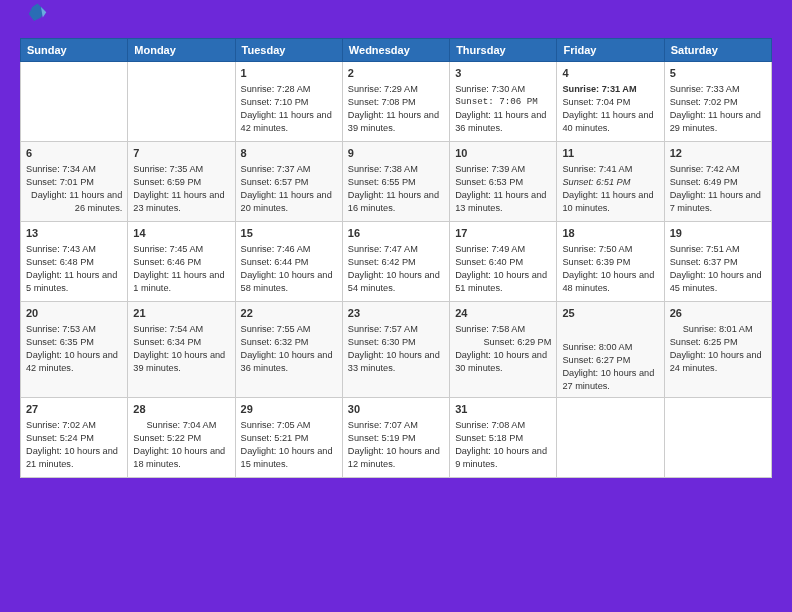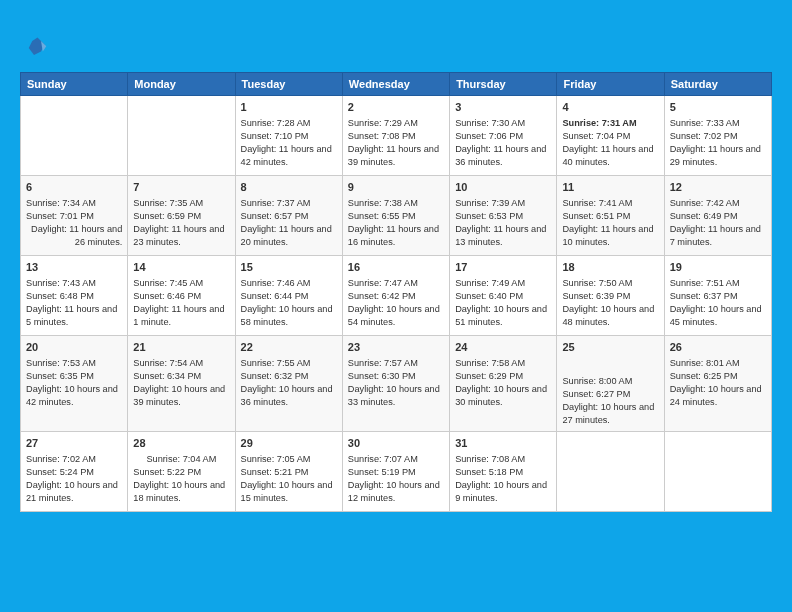--- a/index.html
+++ b/index.html
@@ -6,22 +6,22 @@
     body {
       font-family: Arial, sans-serif;
       background: #fff;
       width: 792px;
       height: 612px;
       overflow: hidden;
     }
     .page {
       width: 792px;
       height: 612px;
-      padding: 34px 20px 10px 20px;
-      background: #0ea5e9;
+      padding: 0 20px 10px 20px;
+      background: #6d28d9;
     }
     .header {
       display: flex;
       justify-content: space-between;
       align-items: flex-start;
       margin-bottom: 10px;
     }
     .logo {
       display: flex;
       align-items: center;
@@ -137,21 +137,21 @@
           </td>
           <td>
             <span class="day-num">2</span>
             <span style="display: block;">Sunrise: 7:29 AM</span>
             <span style="display: block;">Sunset: 7:08 PM</span>
             <span style="display: block;">Daylight: 11 hours and 39 minutes.</span>
           </td>
           <td>
             <span class="day-num">3</span>
             <span style="display: block;">Sunrise: 7:30 AM</span>
-            <span style="display: block;">Sunset: 7:06 PM</span>
+            <span style="display: block; font-family: Liberation Mono, monospace;">Sunset: 7:06 PM</span>
             <span style="display: block;">Daylight: 11 hours and 36 minutes.</span>
           </td>
           <td>
             <span class="day-num">4</span>
             <span style="display: block; font-weight: bold;">Sunrise: 7:31 AM</span>
             <span style="display: block;">Sunset: 7:04 PM</span>
             <span style="display: block;">Daylight: 11 hours and 40 minutes.</span>
           </td>
           <td>
             <span class="day-num">5</span>
@@ -187,21 +187,21 @@
           </td>
           <td>
             <span class="day-num">10</span>
             <span style="display: block;">Sunrise: 7:39 AM</span>
             <span style="display: block;">Sunset: 6:53 PM</span>
             <span style="display: block;">Daylight: 11 hours and 13 minutes.</span>
           </td>
           <td>
             <span class="day-num">11</span>
             <span style="display: block;">Sunrise: 7:41 AM</span>
-            <span style="display: block;">Sunset: 6:51 PM</span>
+            <span style="display: block; font-style: italic;">Sunset: 6:51 PM</span>
             <span style="display: block;">Daylight: 11 hours and 10 minutes.</span>
           </td>
           <td>
             <span class="day-num">12</span>
             <span style="display: block;">Sunrise: 7:42 AM</span>
             <span style="display: block;">Sunset: 6:49 PM</span>
             <span style="display: block;">Daylight: 11 hours and 7 minutes.</span>
           </td>
         </tr>
         <tr>
@@ -269,32 +269,32 @@
           </td>
           <td>
             <span class="day-num">23</span>
             <span style="display: block;">Sunrise: 7:57 AM</span>
             <span style="display: block;">Sunset: 6:30 PM</span>
             <span style="display: block;">Daylight: 10 hours and 33 minutes.</span>
           </td>
           <td>
             <span class="day-num">24</span>
             <span style="display: block;">Sunrise: 7:58 AM</span>
-            <span style="display: block;">Sunset: 6:29 PM</span>
+            <span style="display: block; text-align: right;">Sunset: 6:29 PM</span>
             <span style="display: block;">Daylight: 10 hours and 30 minutes.</span>
           </td>
           <td>
             <span class="day-num">25</span>
             <span style="display: block; margin-top: 20px;">Sunrise: 8:00 AM</span>
             <span style="display: block;">Sunset: 6:27 PM</span>
             <span style="display: block;">Daylight: 10 hours and 27 minutes.</span>
           </td>
           <td>
             <span class="day-num">26</span>
-            <span style="display: block;">Sunrise: 8:01 AM</span>
+            <span style="display: block; margin-left: 13px;">Sunrise: 8:01 AM</span>
             <span style="display: block;">Sunset: 6:25 PM</span>
             <span style="display: block;">Daylight: 10 hours and 24 minutes.</span>
           </td>
         </tr>
         <tr>
           <td>
             <span class="day-num">27</span>
             <span style="display: block;">Sunrise: 7:02 AM</span>
             <span style="display: block;">Sunset: 5:24 PM</span>
             <span style="display: block;">Daylight: 10 hours and 21 minutes.</span>

